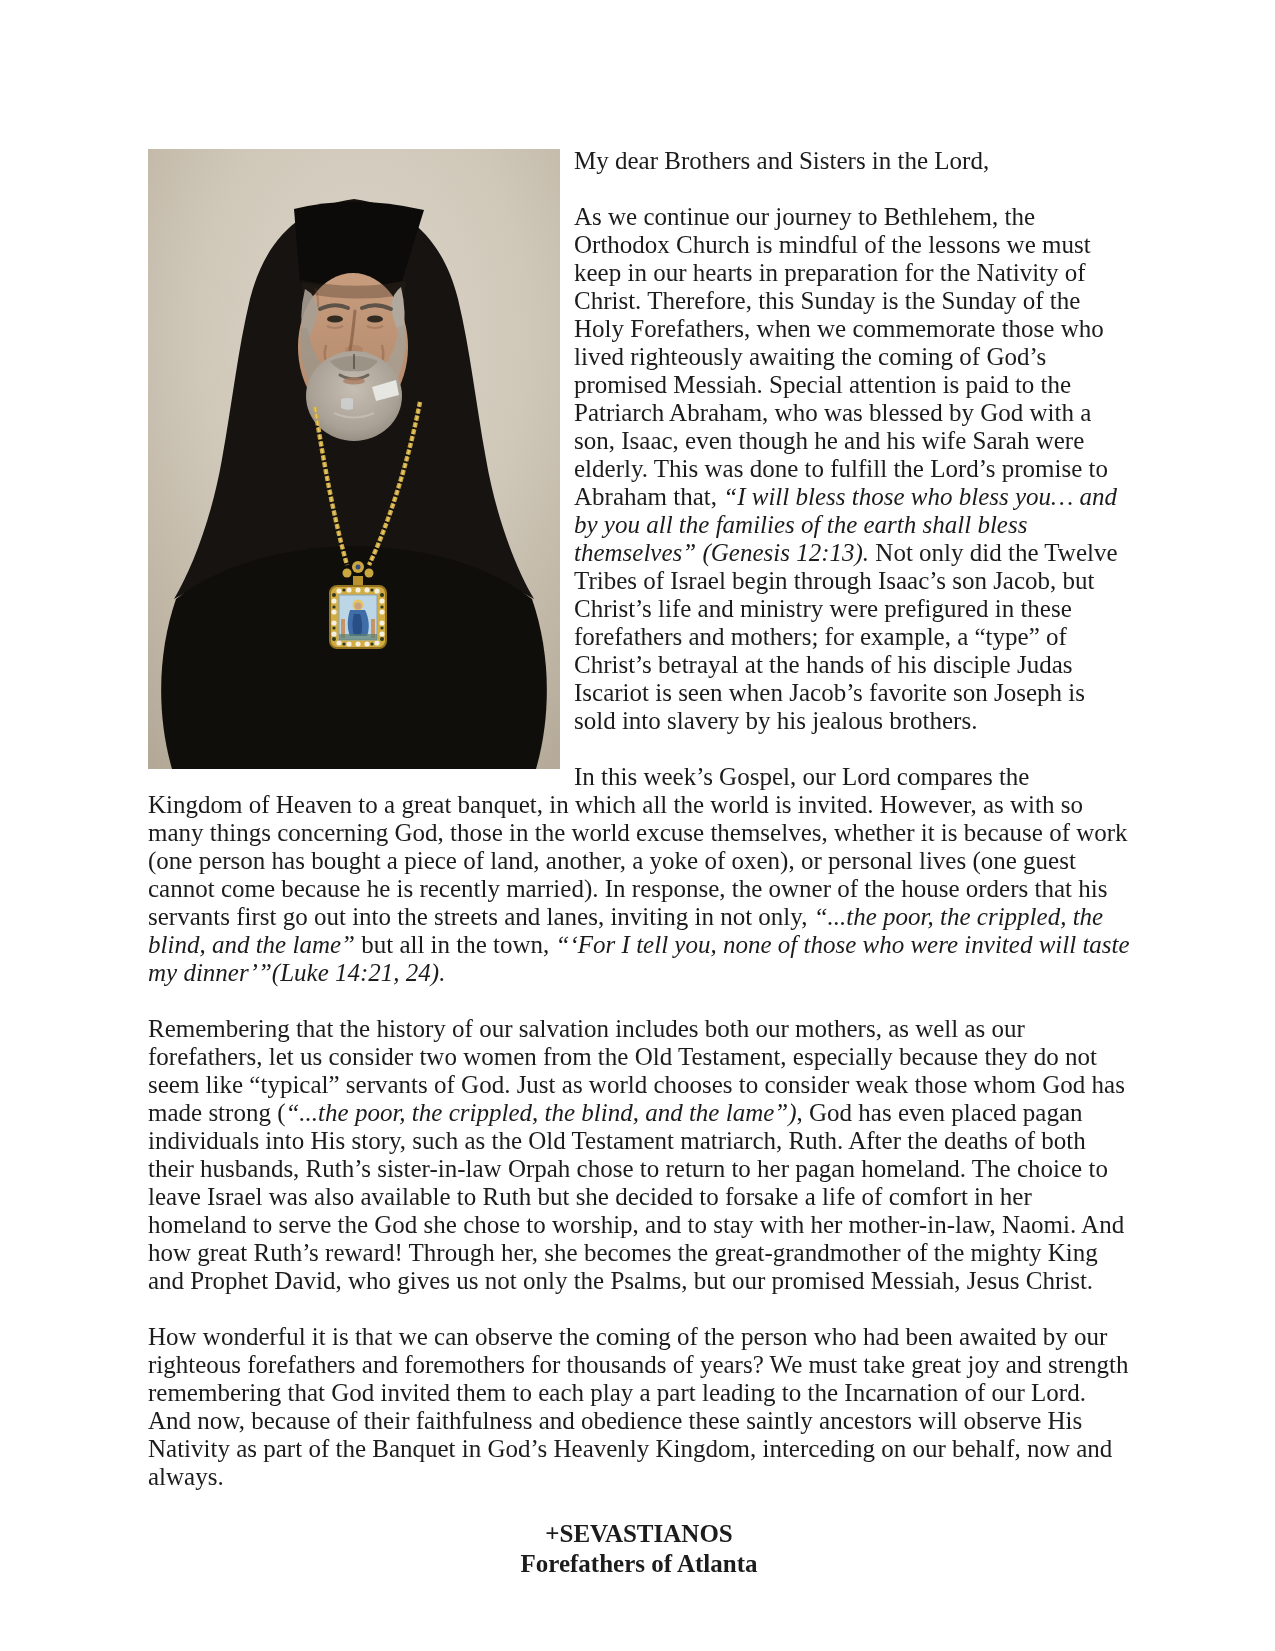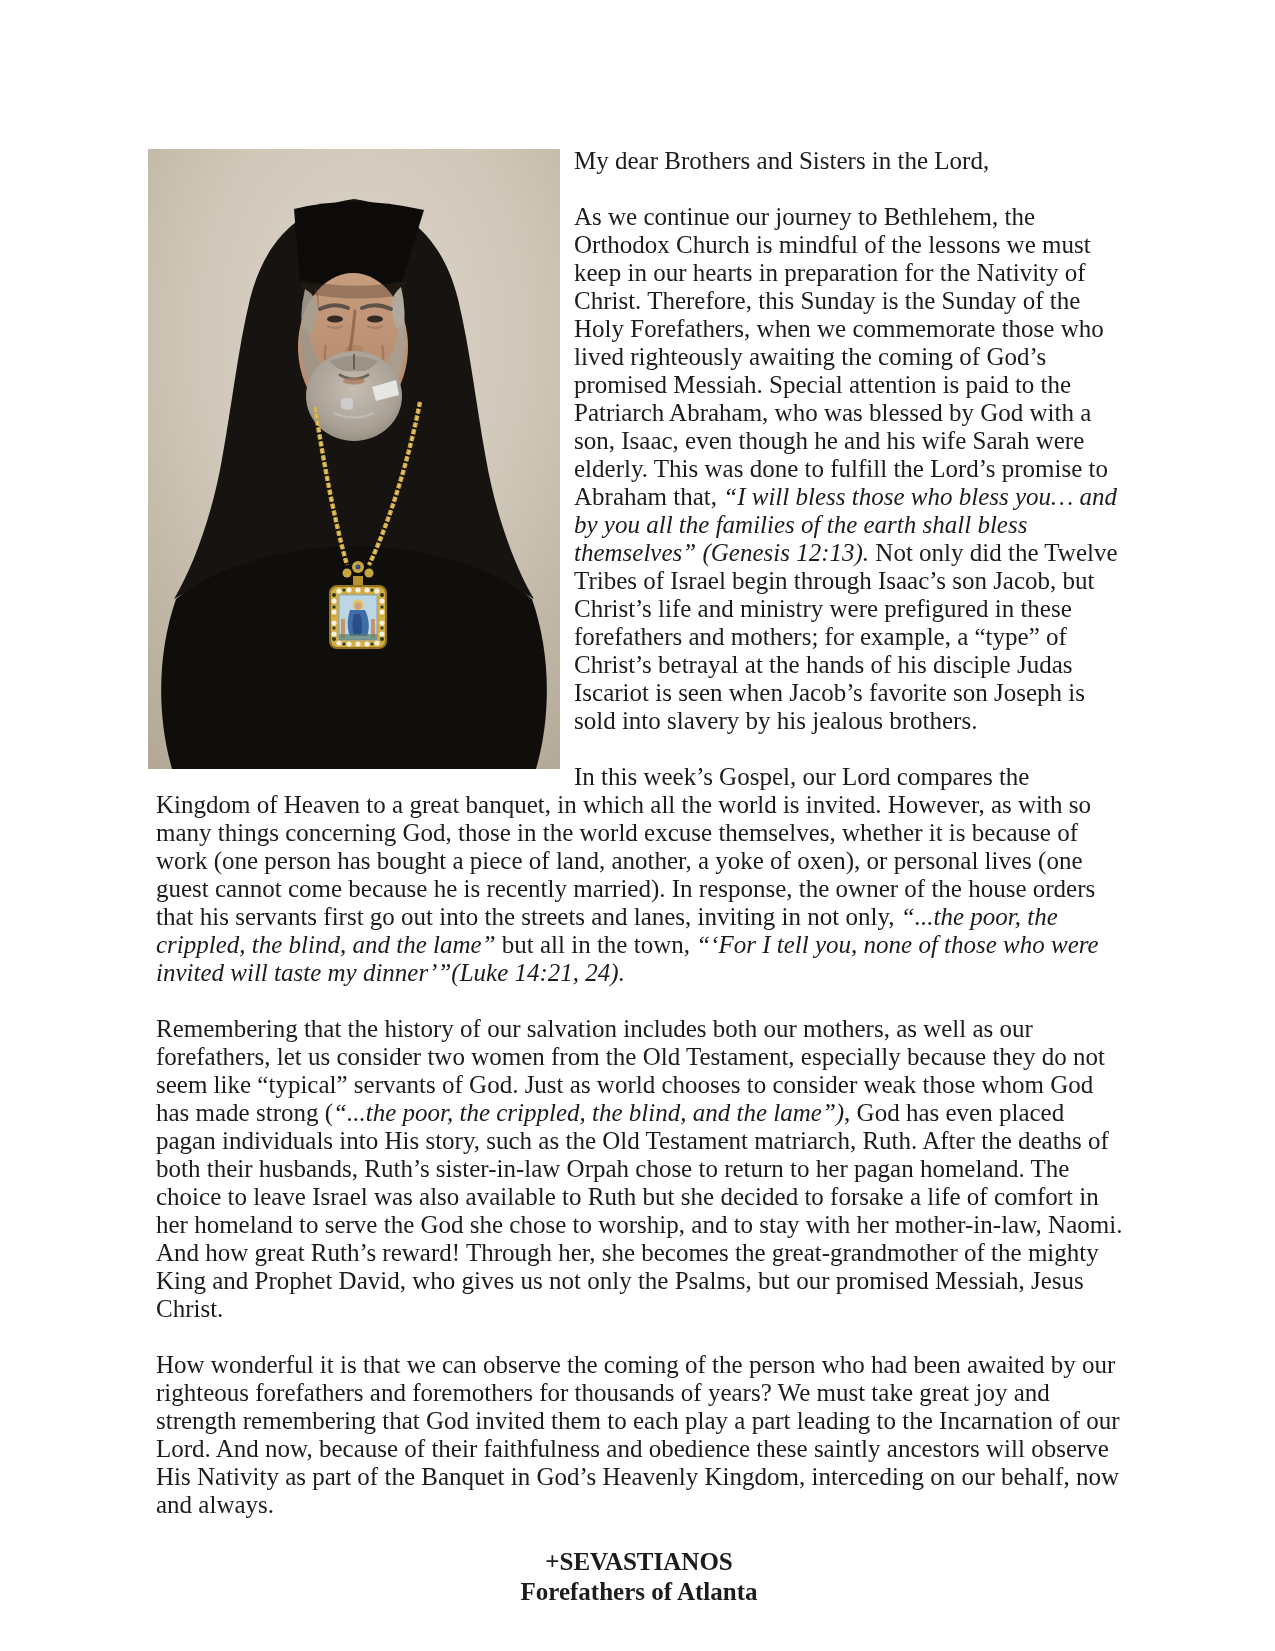--- a/index.html
+++ b/index.html
@@ -26,21 +26,21 @@
   }
   figure.photo {
     float: left;
     width: 412px;
     height: 620px;
     margin: 2px 14px 8px 0;
     padding: 0;
   }
   figure.photo svg { display: block; width: 412px; height: 620px; }
   .para {
-    margin: 0 0 28px 8px;
+    margin: 0 0 28px 0;
     font-size: 25px;
     line-height: 28px;
     text-align: left;
     font-family: Liberation Serif, serif;
   }
   .para .it { font-style: italic; }
   .signature {
     clear: none;
     text-align: center;
     font-weight: bold;

